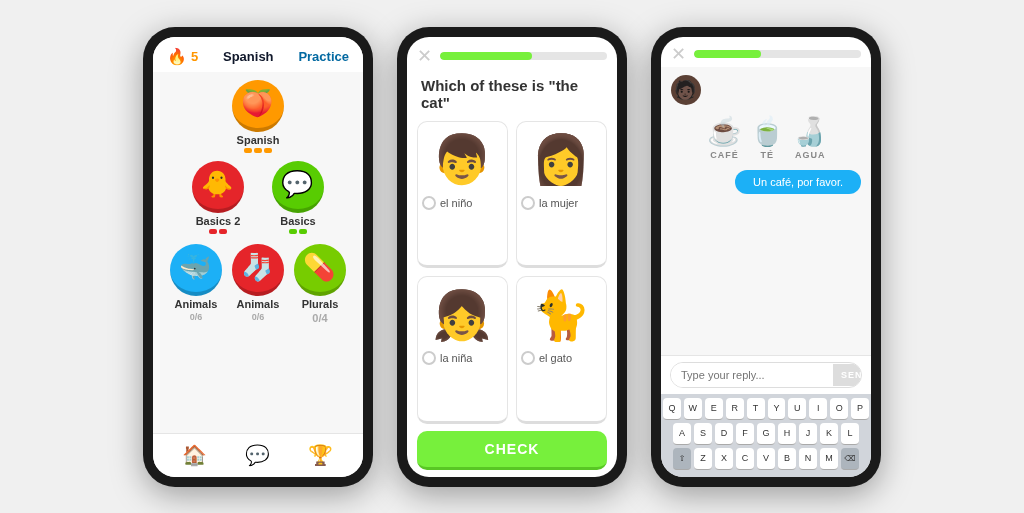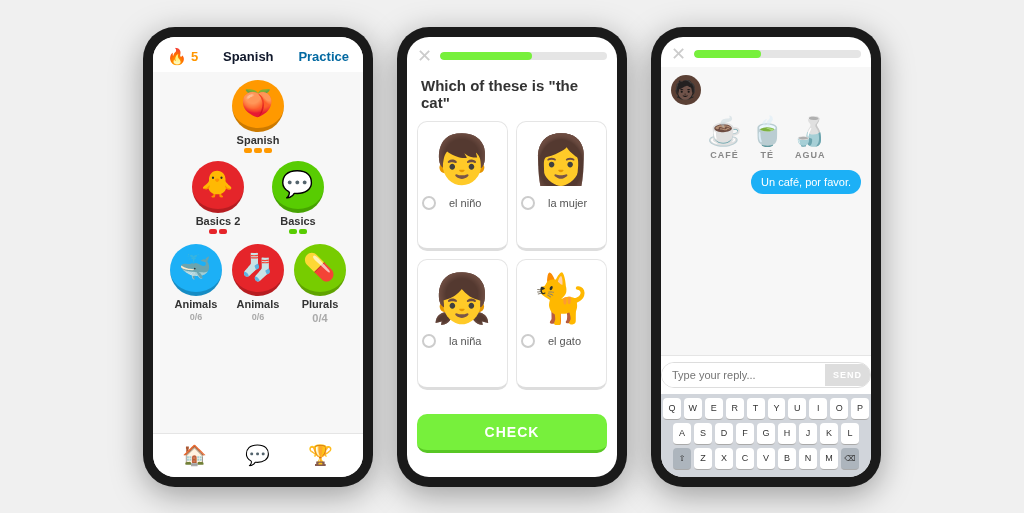--- a/index.html
+++ b/index.html
@@ -184,35 +184,35 @@
       border-radius: 6px;
       display: flex;
       align-items: center;
       justify-content: center;
       font-size: 40px;
       overflow: hidden;
     }
     .quiz-radio {
       display: flex;
       align-items: center;
-      gap: 13px;
+      gap: 4px;
       font-size: 11px;
       color: #555;
       width: 100%;
       text-align: center;
     }
     .radio-circle {
       width: 14px;
       height: 14px;
       border-radius: 50%;
       border: 2px solid #ccc;
       flex-shrink: 0;
     }
     .p2-check-btn {
-      margin: 24px 10px;
+      margin: 7px 10px;
       background: #77f03c;
       color: #fff;
       border: none;
       border-radius: 10px;
       border-bottom: 3px solid #58c724;
       padding: 10px;
       font-size: 14px;
       font-weight: 700;
       letter-spacing: 1px;
       text-align: center;
@@ -272,29 +272,29 @@
       align-items: center;
       gap: 2px;
     }
     .drink-emoji { font-size: 28px; }
     .drink-label { font-size: 9px; font-weight: 700; color: #888; letter-spacing: 1px; }
 
     .reply-bubble {
       background: #1cb0f6;
       color: #fff;
       border-radius: 12px;
-      padding: 6px 10px;
+      padding: 6px 18px;
       font-size: 11px;
       align-self: flex-end;
       margin-right: 0;
       margin-left: auto;
     }
 
     .p3-reply-area {
-      padding: 6px 0;
+      padding: 6px 9px;
       background: #fff;
       border-top: 1px solid #e5e5e5;
     }
     .reply-input-row {
       display: flex;
       align-items: center;
       border: 1px solid #ddd;
       border-radius: 20px;
       overflow: hidden;
       background: #fff;

